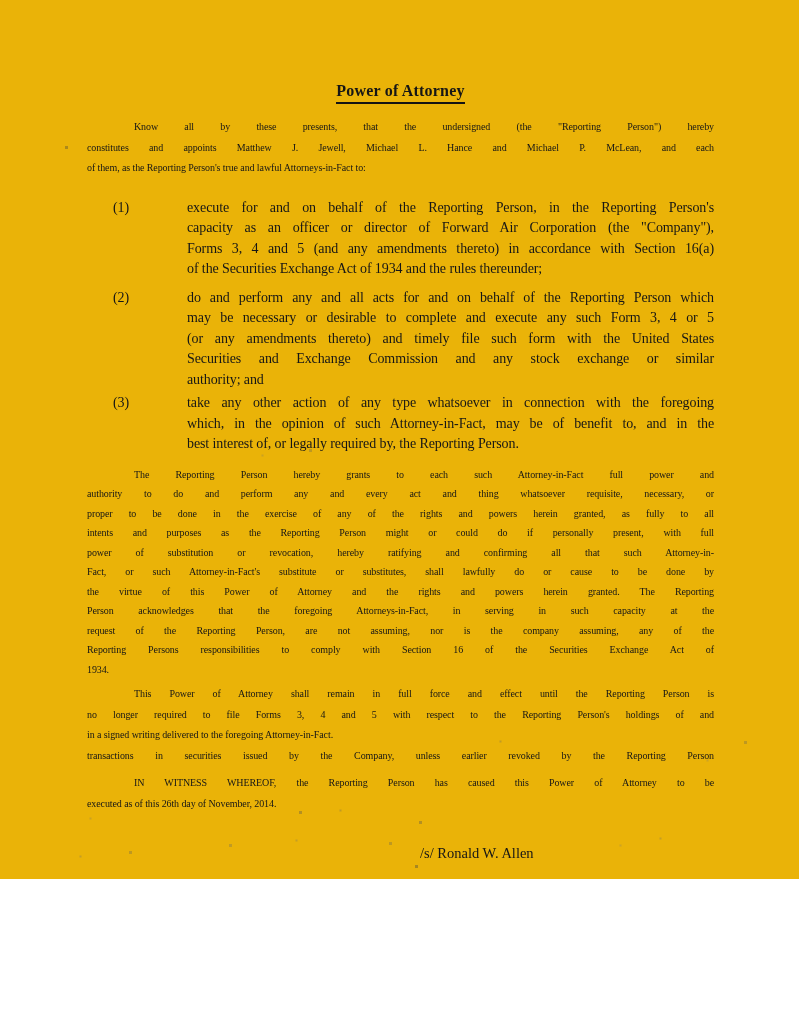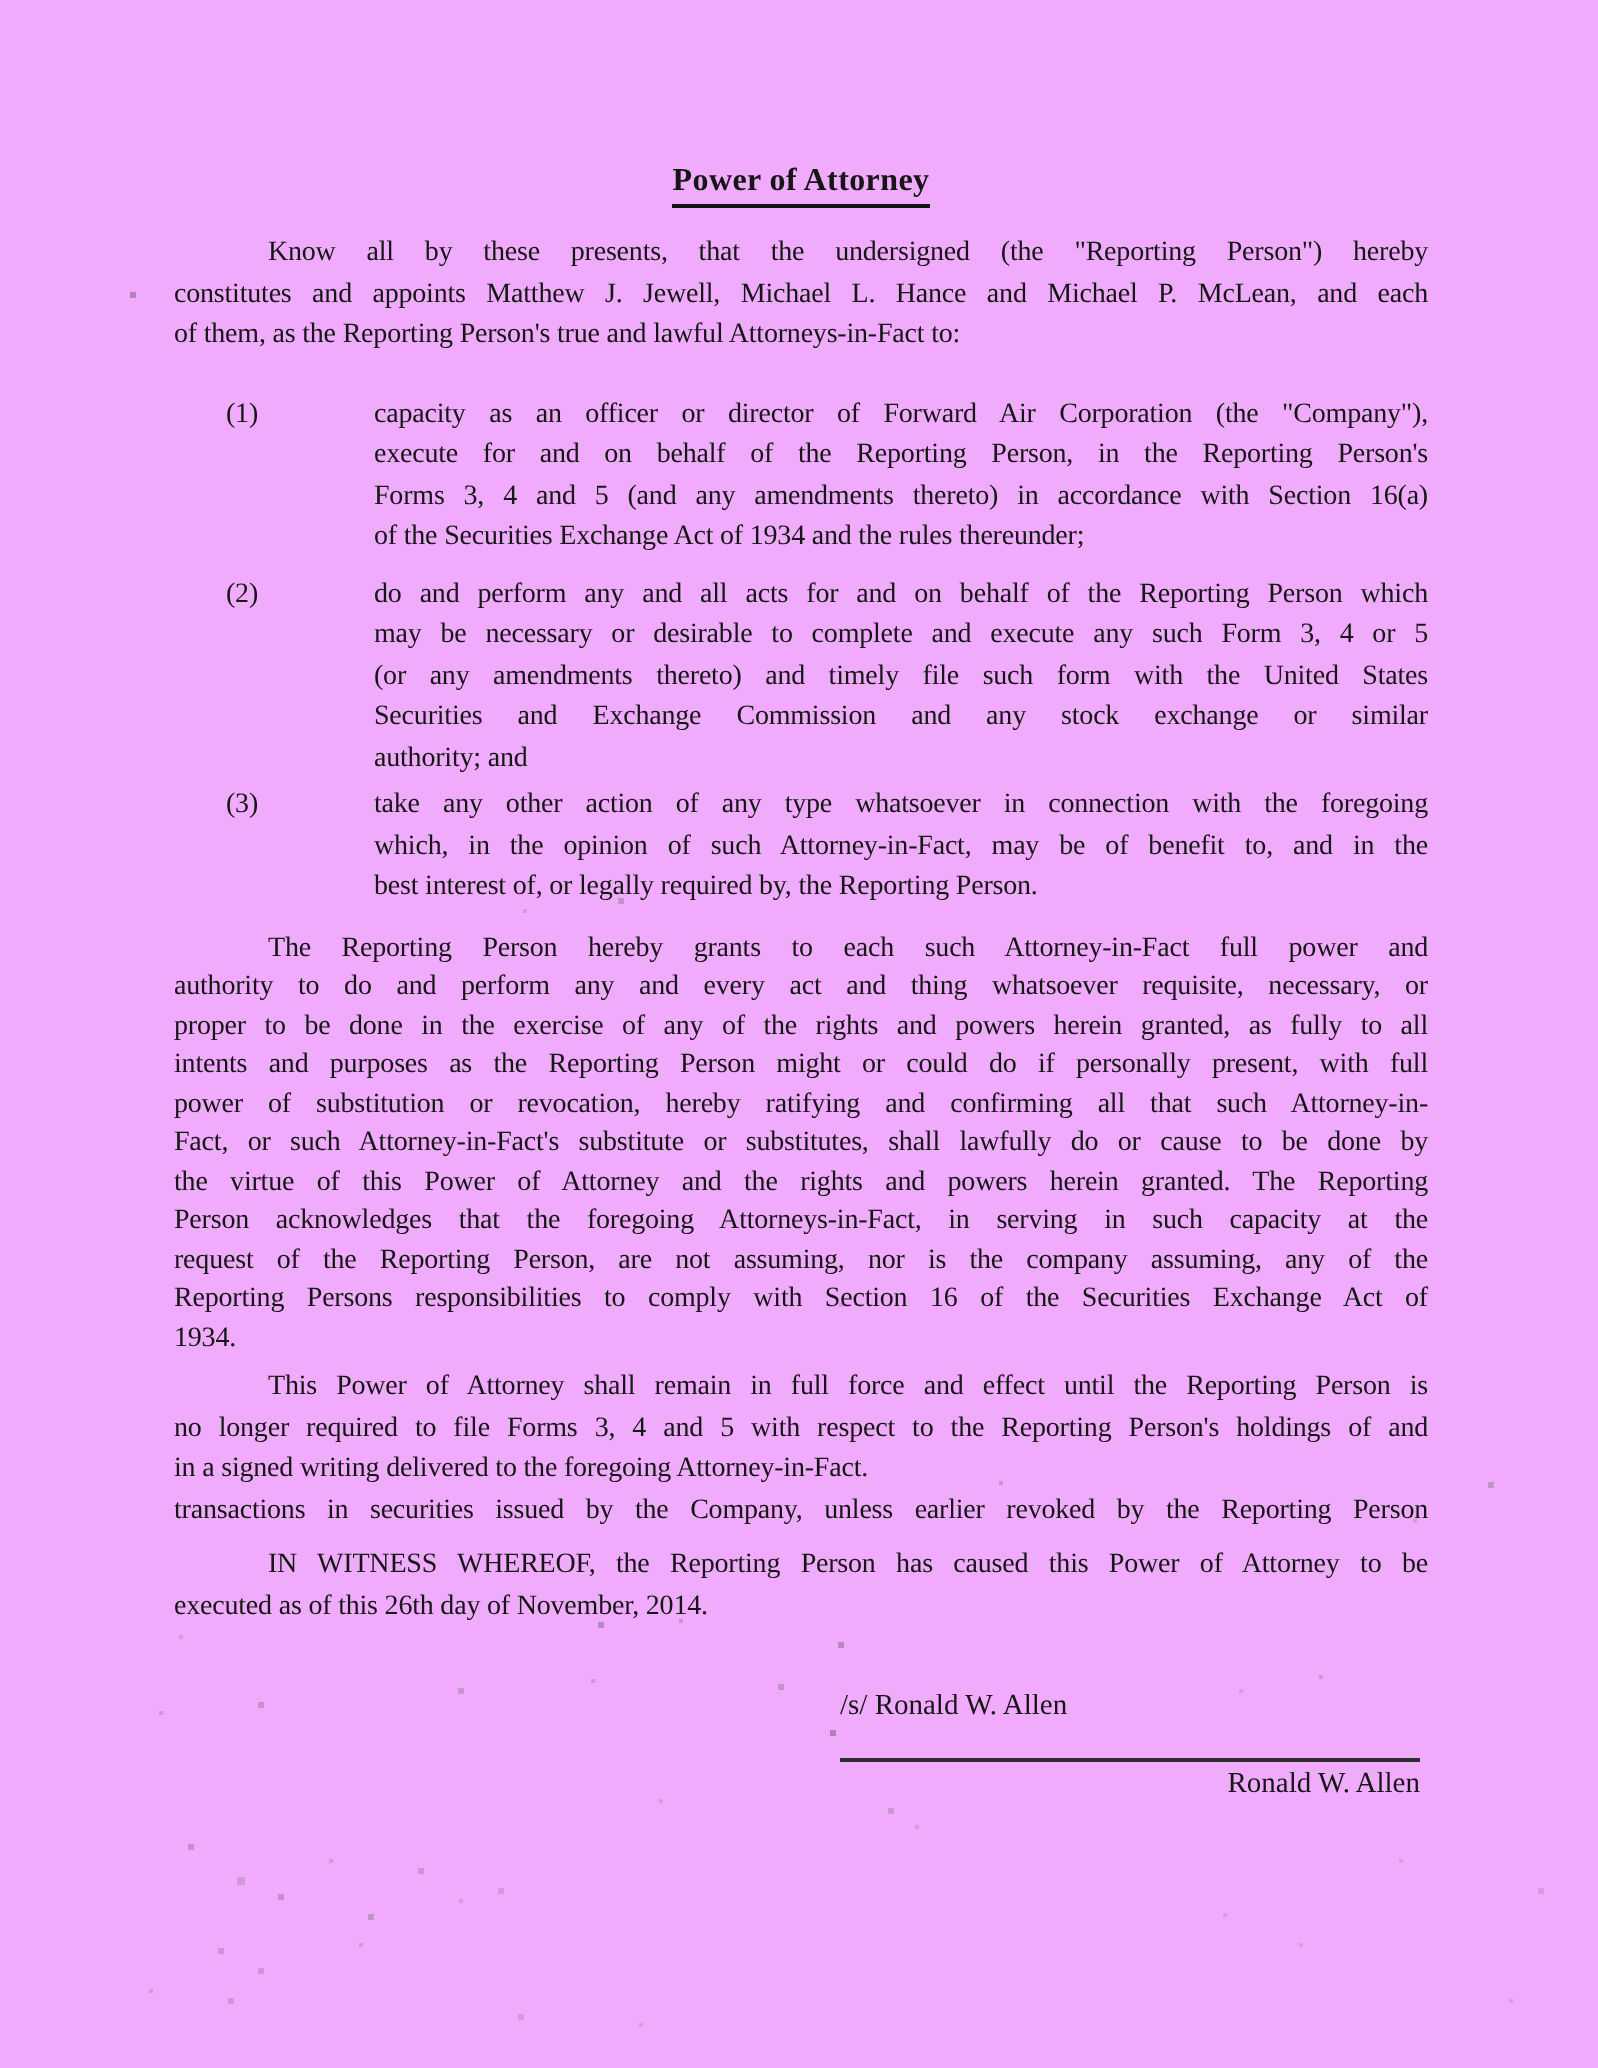--- a/index.html
+++ b/index.html
@@ -3,22 +3,22 @@
 <meta charset="utf-8">
 <style>
   html, body {
     margin: 0;
     padding: 0;
     background: #ffffff;
   }
   .page {
     position: relative;
     width: 799px;
-    height: 1034px;
-    background: #f0abfc;
+    height: 879px;
+    background: #eab308;
     overflow: hidden;
     font-family: "Liberation Serif", "DejaVu Serif", serif;
     color: #161616;
   }
   .content {
     position: relative;
     padding: 80px 0 0 87px;
     width: 627px;
   }
   h1.doc-title {
@@ -29,21 +29,21 @@
     font-weight: bold;
   }
   h1.doc-title .title-text {
     display: inline-block;
     border-bottom: 2px solid #141414;
     padding-bottom: 1px;
     letter-spacing: 0.2px;
   }
   .para {
     width: 627px;
-    font-size: 14px;
+    font-size: 10px;
     line-height: 20.5px;
     letter-spacing: -0.1px;
   }
   .para .line, .item .line {
     text-align: justify;
     text-align-last: justify;
     white-space: normal;
   }
   .para .line.last, .item .line.last {
     text-align-last: left;
@@ -154,22 +154,22 @@
 
     <div class="para indent intro">
         <div class="line">Know all by these presents, that the undersigned (the "Reporting Person") hereby</div>
         <div class="line">constitutes and appoints Matthew J. Jewell, Michael L. Hance and Michael P. McLean, and each</div>
         <div class="line last">of them, as the Reporting Person's true and lawful Attorneys-in-Fact to:</div>
       </div>
 
     <div class="item item-1">
       <div class="item-num">(1)</div>
       <div class="item-body">
+          <div class="line">execute for and on behalf of the Reporting Person, in the Reporting Person's</div>
           <div class="line">capacity as an officer or director of Forward Air Corporation (the "Company"),</div>
-          <div class="line">execute for and on behalf of the Reporting Person, in the Reporting Person's</div>
           <div class="line">Forms 3, 4 and 5 (and any amendments thereto) in accordance with Section 16(a)</div>
           <div class="line last">of the Securities Exchange Act of 1934 and the rules thereunder;</div>
         </div>
     </div>
 
     <div class="item item-2">
       <div class="item-num">(2)</div>
       <div class="item-body">
           <div class="line">do and perform any and all acts for and on behalf of the Reporting Person which</div>
           <div class="line">may be necessary or desirable to complete and execute any such Form 3, 4 or 5</div>

